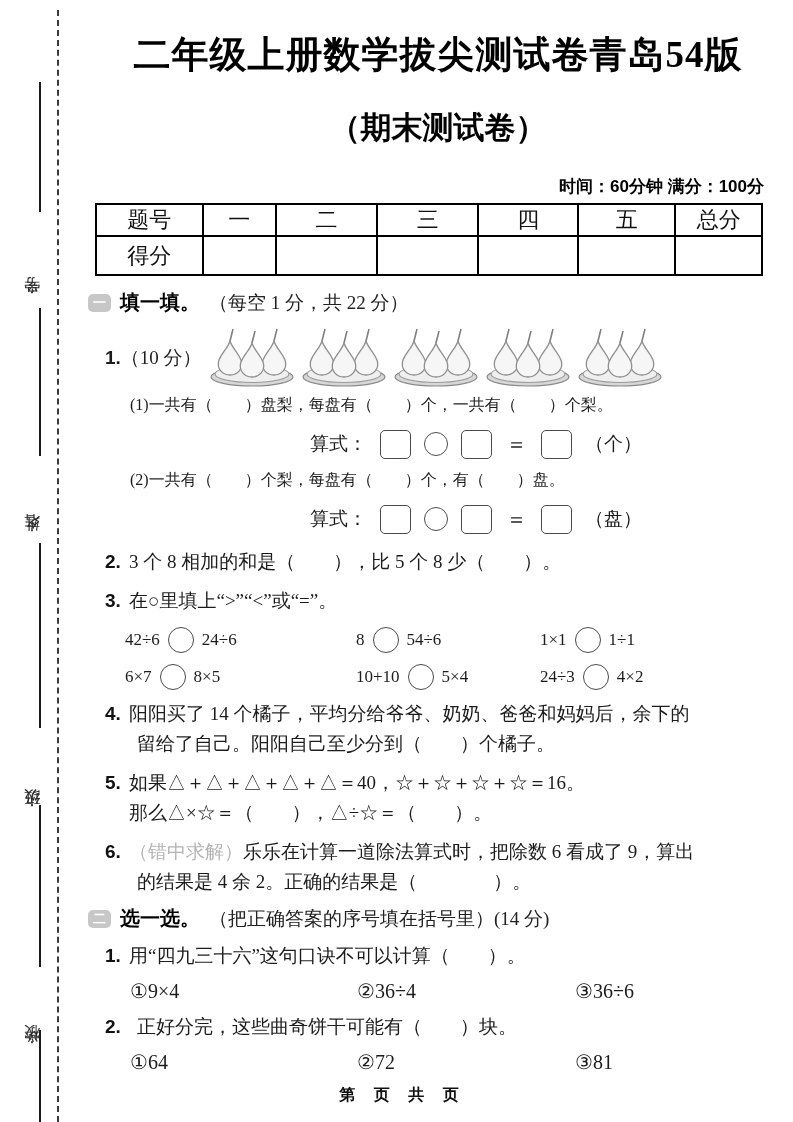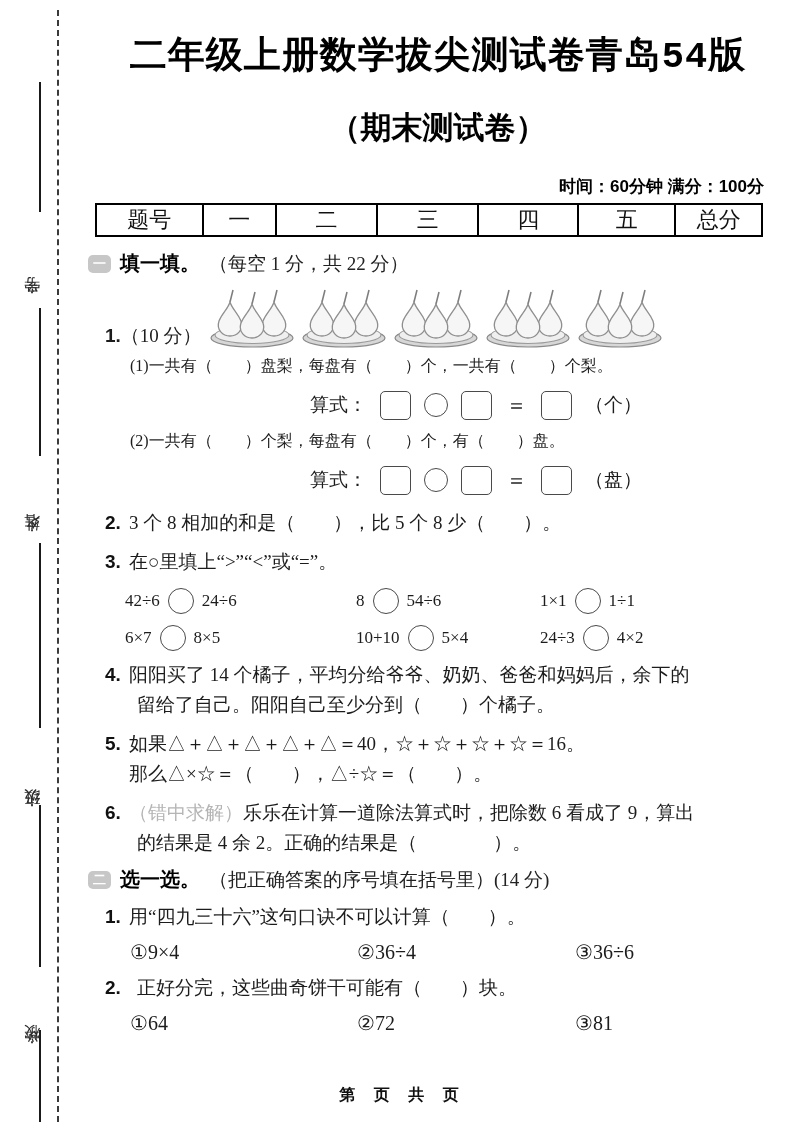--- a/index.html
+++ b/index.html
@@ -34,21 +34,21 @@
   .sl1 { top: 220px; height: 86px; }
   .sl2 { top: 458px; height: 86px; }
   .sl3 { top: 733px; height: 86px; }
   .sl4 { top: 970px; height: 86px; }
 
   
   .main { position: absolute; left: 88px; top: 0; width: 700px; }
 
   .title {
     margin-top: 30px; text-align: center;
-    font-family: Liberation Mono, monospace;
+    font-family: Liberation Serif, serif;
     font-weight: bold; font-size: 37px; letter-spacing: 1px; color: #000;
   }
   .subtitle {
     margin-top: 27px; text-align: center;
     font-family: "Liberation Sans", sans-serif;
     font-weight: bold; font-size: 31px; color: #000;
   }
   .meta {
     margin-top: 26px; width: 676px; text-align: right;
     font-family: "Liberation Sans", sans-serif;
@@ -83,21 +83,21 @@
   .sec-note { font-size: 19px; color: #222; }
 
   
   .q { display: flex; padding-left: 17px; margin-top: 9px; font-size: 19px; line-height: 30px; }
   .qnum { font-family: "Liberation Sans", sans-serif; font-weight: bold; width: 24px; flex: 0 0 auto; color: #111; }
   .qbody { flex: 1; color: #1c1c1c; }
   .qbody .cont { padding-left: 8px; }
   .gray { color: #b5b5b5; }
 
   
-  .q1row { display: flex; align-items: flex-end; padding-left: 17px; margin-top: 6px; }
+  .q1row { display: flex; align-items: center; padding-left: 17px; margin-top: 6px; }
   .q1label { font-size: 19px; white-space: nowrap; padding-top: 6px; }
   .plates { display: flex; gap: 4px; margin-left: 6px; }
   .plates svg { display: block; }
 
   .subline { padding-left: 42px; margin-top: 7px; font-size: 16px; }
 
   .formula { display: flex; align-items: center; gap: 13px; margin-left: 222px; margin-top: 9px; height: 38px; }
   .flabel, .funit { font-size: 19px; }
   .fbox  { width: 31px; height: 29px; border: 1.6px solid #4a4a4a; border-radius: 5px; background: #fff; }
   .fcirc { width: 24px; height: 24px; border: 1.6px solid #4a4a4a; border-radius: 50%; background: #fff; }
@@ -159,20 +159,29 @@
     <tbody>
         <tr class="r1">
       <td class="c0">题号</td>
       <td class="c1">一</td>
       <td class="c2">二</td>
       <td class="c3">三</td>
       <td class="c4">四</td>
       <td class="c5">五</td>
       <td class="c6">总分</td>
     </tr>
+    <tr class="r2">
+      <td>得分</td>
+      <td></td>
+      <td></td>
+      <td></td>
+      <td></td>
+      <td></td>
+      <td></td>
+    </tr>
   </tbody>
     </table>
 
   <div class="sec-head sec1">
     <span class="badge">一</span>
     <span class="sec-title">填一填。</span>
     <span class="sec-note">（每空 1 分，共 22 分）</span>
   </div>
 
   <div class="q1row">

